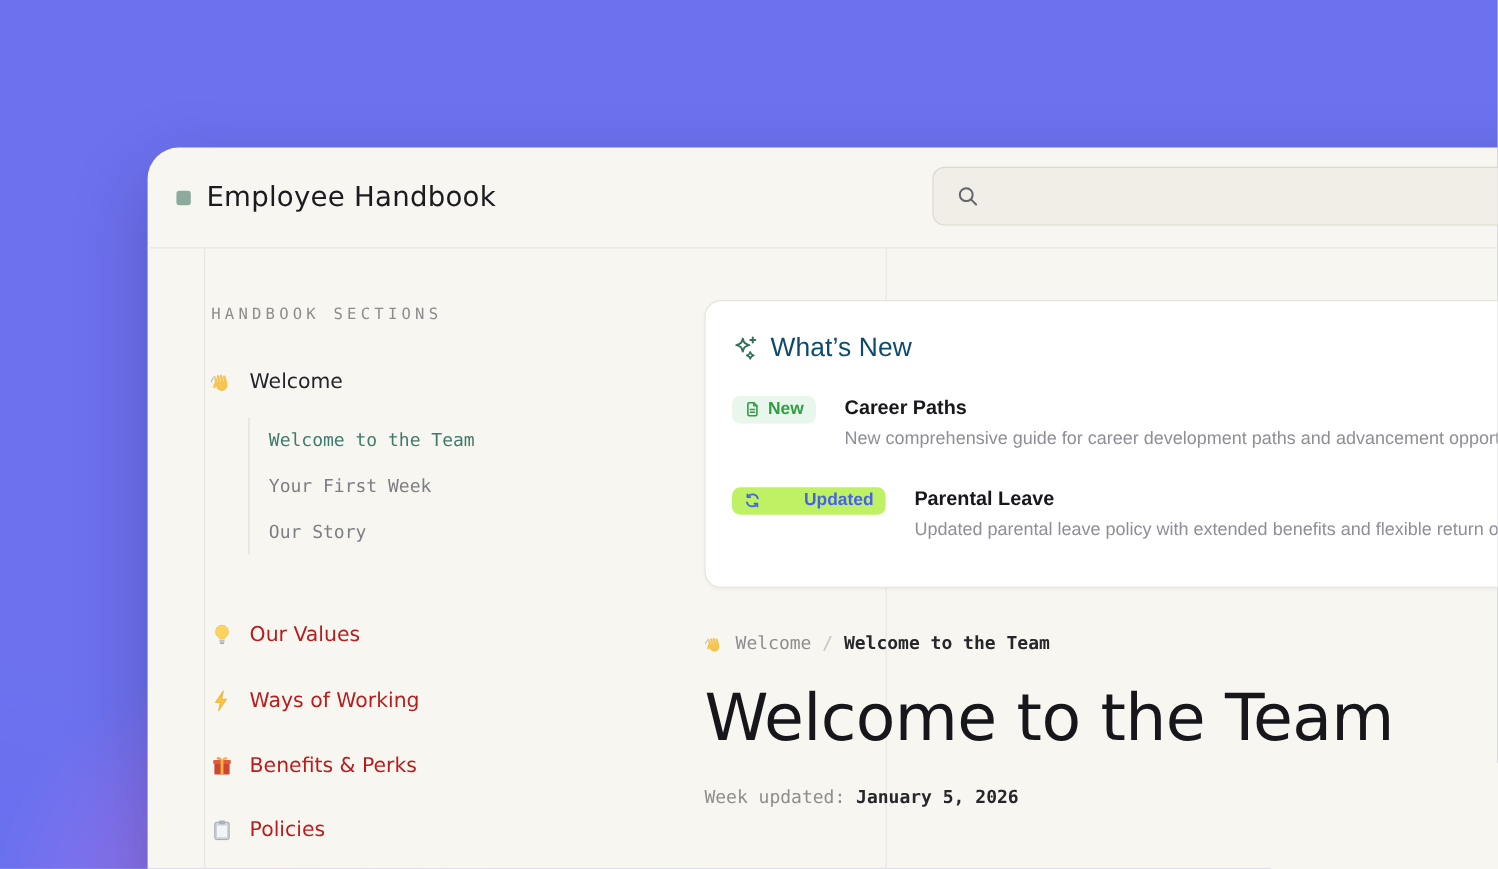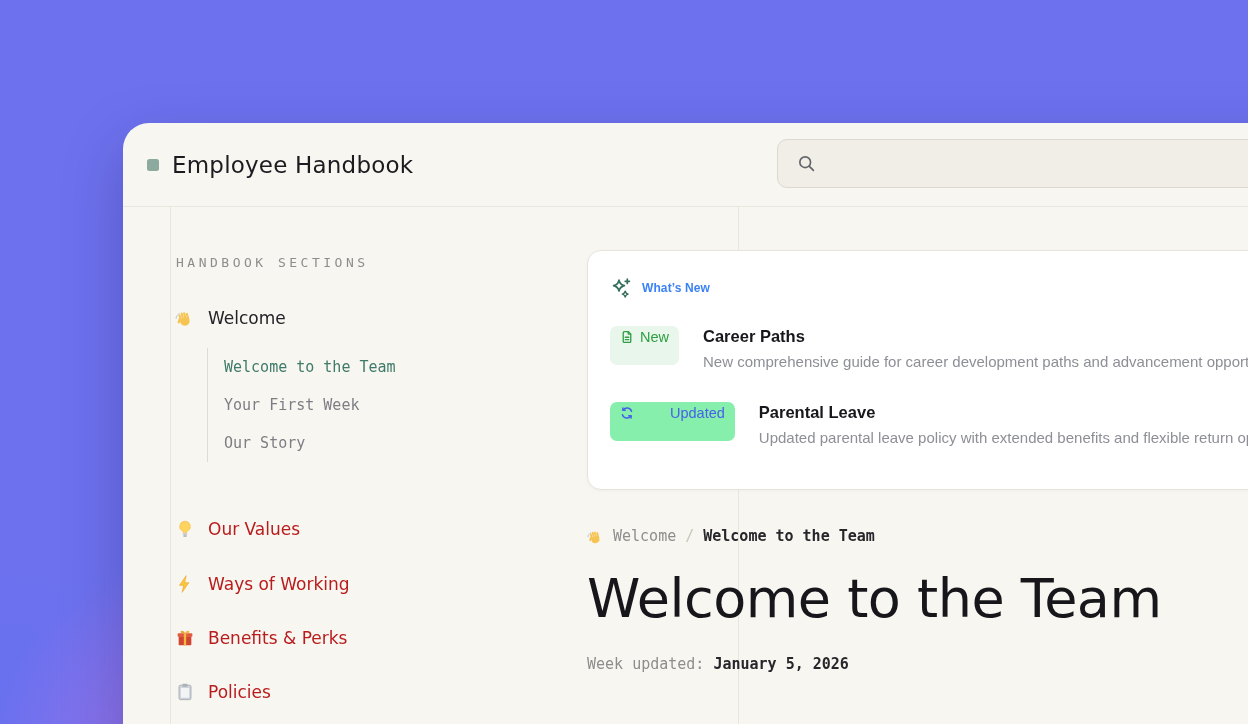--- a/index.html
+++ b/index.html
@@ -91,32 +91,32 @@
   .whats-new-card {
     margin-top:43px; width:744px; height:240px;
     background:#ffffff;
     border:1px solid #e7e4dc; border-radius:14px;
     box-shadow:0 1px 3px rgba(40,40,40,.04);
     padding:26px 24px 0 22px;
     font-family:"Liberation Sans", sans-serif;
   }
   .wn-header { display:flex; align-items:center; gap:10px; }
   .wn-header .ico { width:22px; height:22px; color:#35705c; display:inline-flex; }
-  .wn-title { font-size:12px; font-weight:700; color:#3b82f6; letter-spacing:.1px; }
+  .wn-title { font-size:22px; font-weight:400; color:#0c4a6e; letter-spacing:.1px; }
 
   .wn-entry { display:flex; align-items:flex-start; gap:24px; margin-top:27px; }
   .wn-entry + .wn-entry { margin-top:32px; }
   .badge {
     display:inline-flex; align-items:center; gap:6px;
-    font-size:14.5px; font-weight:400;
-    padding:3px 10px 20px; border-radius:7px; white-space:nowrap;
+    font-size:14.5px; font-weight:700;
+    padding:3px 10px 4px; border-radius:7px; white-space:nowrap;
   }
   .badge svg { width:14px; height:14px; }
   .badge.new     { background:#e8f6eb; color:#2f9e44; }
-  .badge.updated { background:#86efac; color:#4761e8;gap:36px; }
+  .badge.updated { background:#bef264; color:#4761e8;gap:36px; }
   .wn-entry-title { font-size:16.5px; font-weight:600; color:#17171c; margin-top:1px; }
   .wn-entry-desc  { font-size:15px; color:#8e8f96; margin-top:7px; white-space:nowrap; }
 
   
   .breadcrumb {
     margin-top:37px; display:flex; align-items:center; gap:9px;
     font-family:"DejaVu Sans Mono", monospace; font-size:15px; white-space:nowrap;
   }
   .breadcrumb .ico { width:17px; height:17px; display:inline-flex; }
   .crumb-section { color:#8d8d8d; cursor:pointer; }

